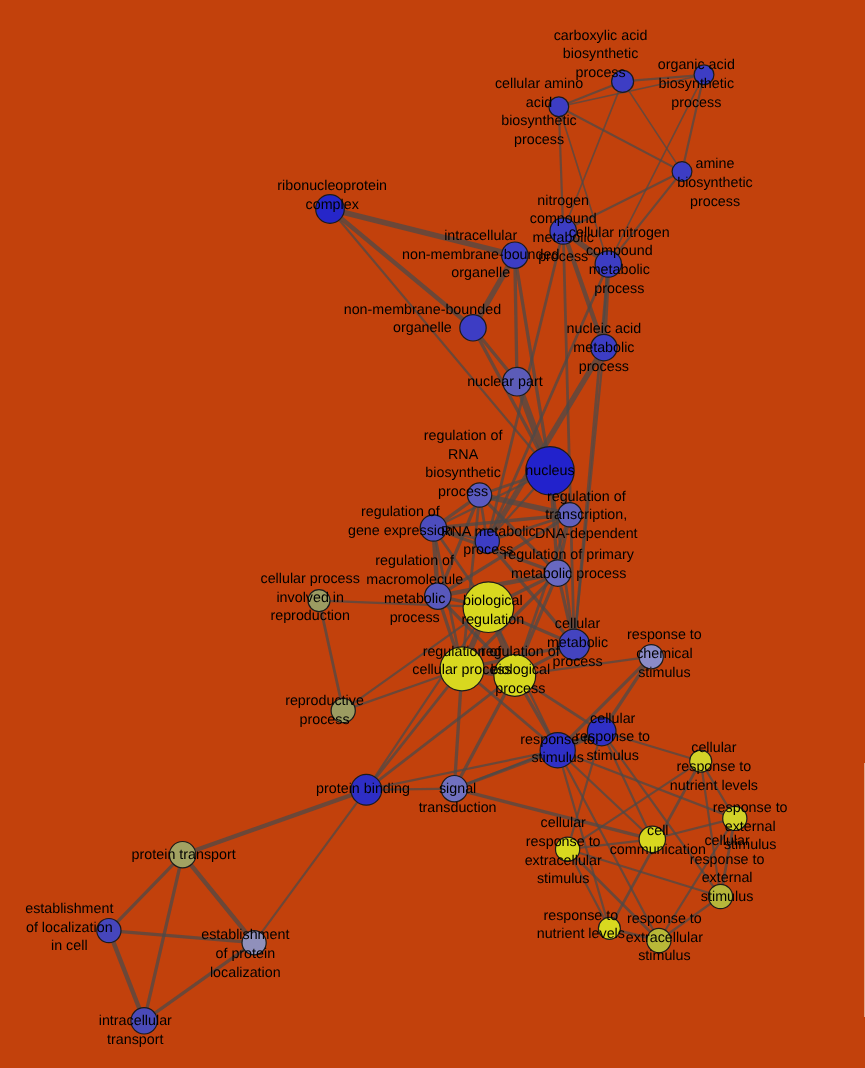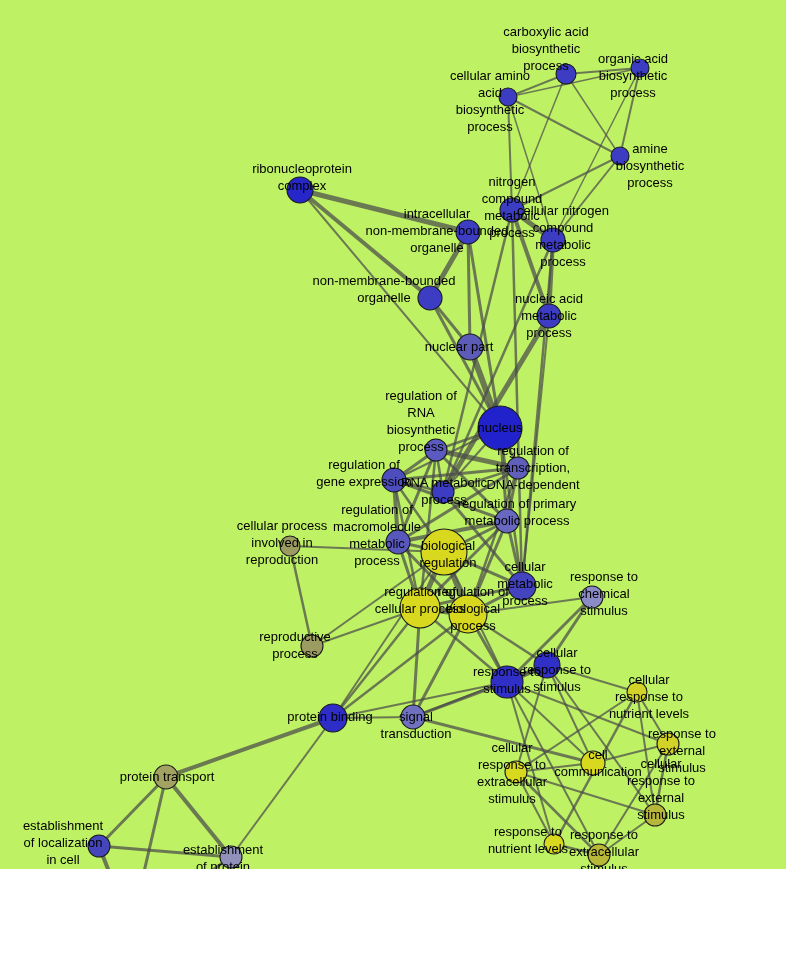--- a/index.html
+++ b/index.html
@@ -4,22 +4,22 @@
 <style>
   html, body {
     margin: 0;
     padding: 0;
     background: #ffffff;
     font-family: "Liberation Sans", sans-serif;
   }
   .canvas {
     position: relative;
     width: 786px;
-    height: 869px;
-    background: #bef264;
+    height: 971px;
+    background: #c2410c;
     overflow: hidden;
   }
   svg { display: block; }
   .edge {
     stroke-linecap: round;
   }
   .node-label {
     font-family: "Liberation Sans", sans-serif;
     font-size: 13px;
     fill: #000000;

